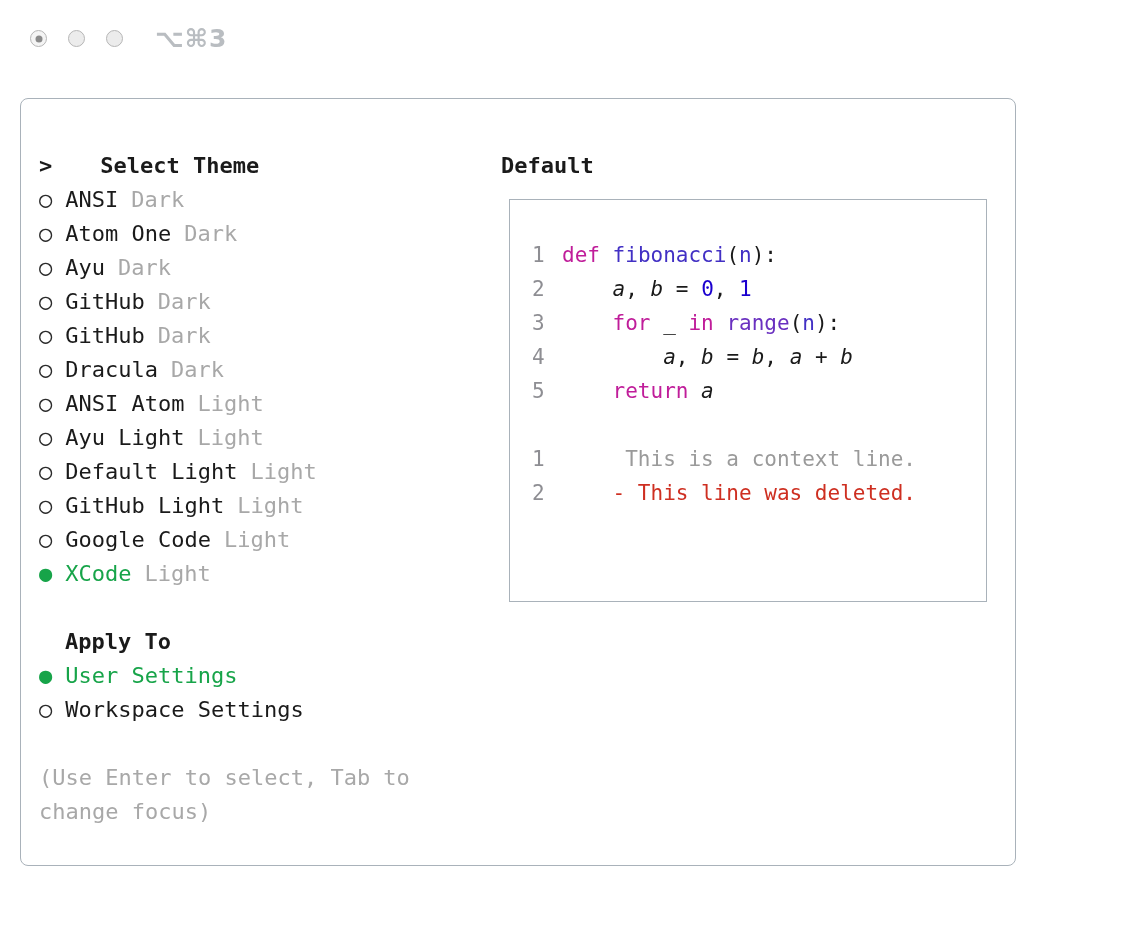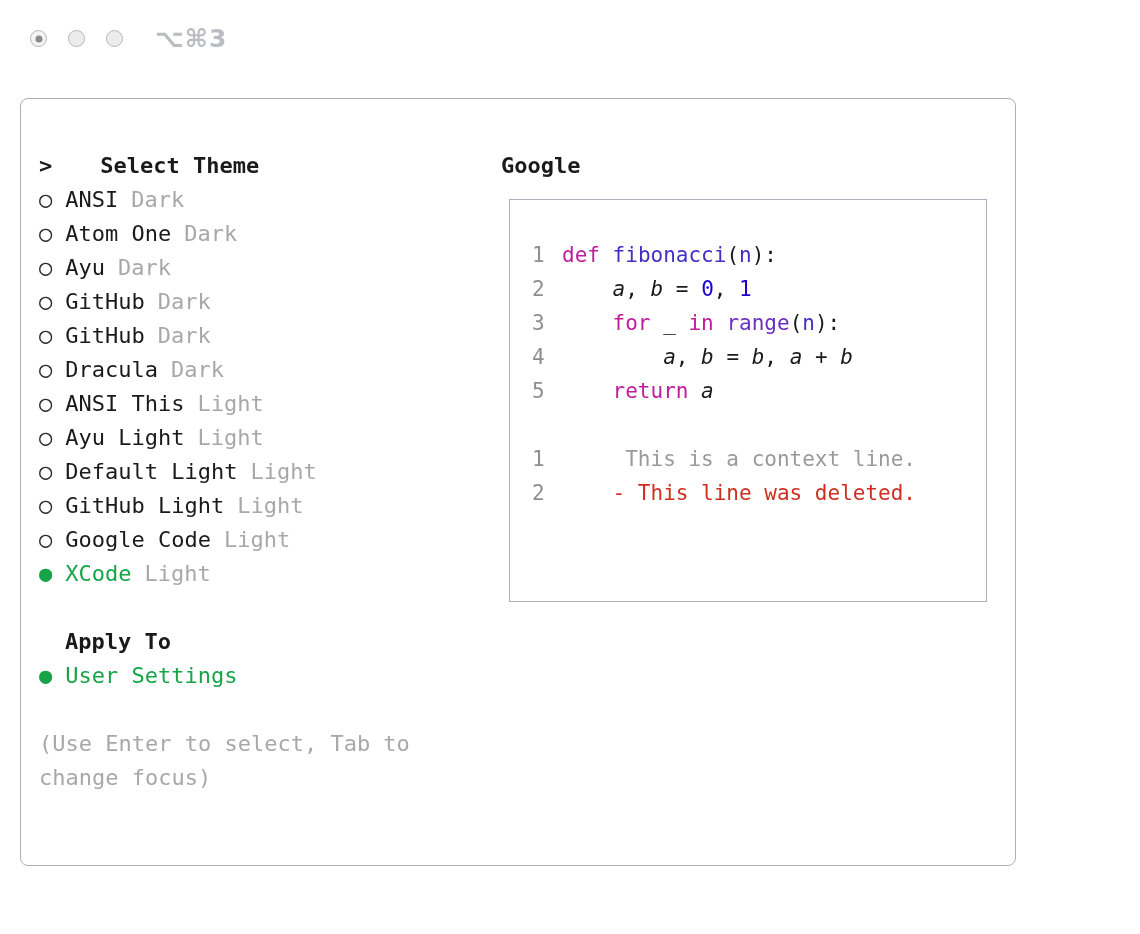--- a/index.html
+++ b/index.html
@@ -104,37 +104,38 @@
 
   <div class="left-col">
     <div class="row"><span class="cursor">&gt;</span><span class="header-title">Select Theme</span></div>
     <div id="theme-list">
         <div class="row theme-item"><span class="bullet">○</span><span class="theme-name">ANSI</span><span class="variant">Dark</span></div>
         <div class="row theme-item"><span class="bullet">○</span><span class="theme-name">Atom One</span><span class="variant">Dark</span></div>
         <div class="row theme-item"><span class="bullet">○</span><span class="theme-name">Ayu</span><span class="variant">Dark</span></div>
         <div class="row theme-item"><span class="bullet">○</span><span class="theme-name">GitHub</span><span class="variant">Dark</span></div>
         <div class="row theme-item"><span class="bullet">○</span><span class="theme-name">GitHub</span><span class="variant">Dark</span></div>
         <div class="row theme-item"><span class="bullet">○</span><span class="theme-name">Dracula</span><span class="variant">Dark</span></div>
-        <div class="row theme-item"><span class="bullet">○</span><span class="theme-name">ANSI This</span><span class="variant">Light</span></div>
+        <div class="row theme-item"><span class="bullet">○</span><span class="theme-name">ANSI Atom</span><span class="variant">Light</span></div>
         <div class="row theme-item"><span class="bullet">○</span><span class="theme-name">Ayu Light</span><span class="variant">Light</span></div>
         <div class="row theme-item"><span class="bullet">○</span><span class="theme-name">Default Light</span><span class="variant">Light</span></div>
         <div class="row theme-item"><span class="bullet">○</span><span class="theme-name">GitHub Light</span><span class="variant">Light</span></div>
         <div class="row theme-item"><span class="bullet">○</span><span class="theme-name">Google Code</span><span class="variant">Light</span></div>
         <div class="row theme-item selected"><span class="bullet">●</span><span class="theme-name">XCode</span><span class="variant">Light</span></div>
       </div>
     <div class="spacer"></div>
     <div class="row apply-title">Apply To</div>
     <div id="apply-list">
         <div class="row apply-option selected"><span class="bullet">●</span><span class="opt-label">User Settings</span></div>
+        <div class="row apply-option"><span class="bullet">○</span><span class="opt-label">Workspace Settings</span></div>
       </div>
     <div class="spacer"></div>
     <div class="hint">(Use Enter to select, Tab to change focus)</div>
   </div>
 
-  <div class="preview-title">Google</div>
+  <div class="preview-title">Default</div>
   <div class="preview-box">
     <div id="code-lines">
         <div class="code-line"><span class="ln">1</span><span class="code"><span class="tk-kw">def</span><span class="tk-pl"> </span><span class="tk-fn">fibonacci</span><span class="tk-pl">(</span><span class="tk-pm">n</span><span class="tk-pl">):</span></span></div>
         <div class="code-line"><span class="ln">2</span><span class="code"><span class="tk-pl">    </span><span class="tk-va">a</span><span class="tk-pl">, </span><span class="tk-va">b</span><span class="tk-pl"> = </span><span class="tk-nu">0</span><span class="tk-pl">, </span><span class="tk-nu">1</span></span></div>
         <div class="code-line"><span class="ln">3</span><span class="code"><span class="tk-pl">    </span><span class="tk-kw">for</span><span class="tk-pl"> _ </span><span class="tk-kw">in</span><span class="tk-pl"> </span><span class="tk-fn2">range</span><span class="tk-pl">(</span><span class="tk-pm">n</span><span class="tk-pl">):</span></span></div>
         <div class="code-line"><span class="ln">4</span><span class="code"><span class="tk-pl">        </span><span class="tk-va">a</span><span class="tk-pl">, </span><span class="tk-va">b</span><span class="tk-pl"> = </span><span class="tk-va">b</span><span class="tk-pl">, </span><span class="tk-va">a</span><span class="tk-pl"> + </span><span class="tk-va">b</span></span></div>
         <div class="code-line"><span class="ln">5</span><span class="code"><span class="tk-pl">    </span><span class="tk-kw">return</span><span class="tk-pl"> </span><span class="tk-va">a</span></span></div>
         <div class="code-line"><span class="ln"></span><span class="code"></span></div>
         <div class="code-line"><span class="ln">1</span><span class="code"><span class="tk-ctx">     This is a context line.</span></span></div>
         <div class="code-line"><span class="ln">2</span><span class="code"><span class="tk-del">    - This line was deleted.</span></span></div>

